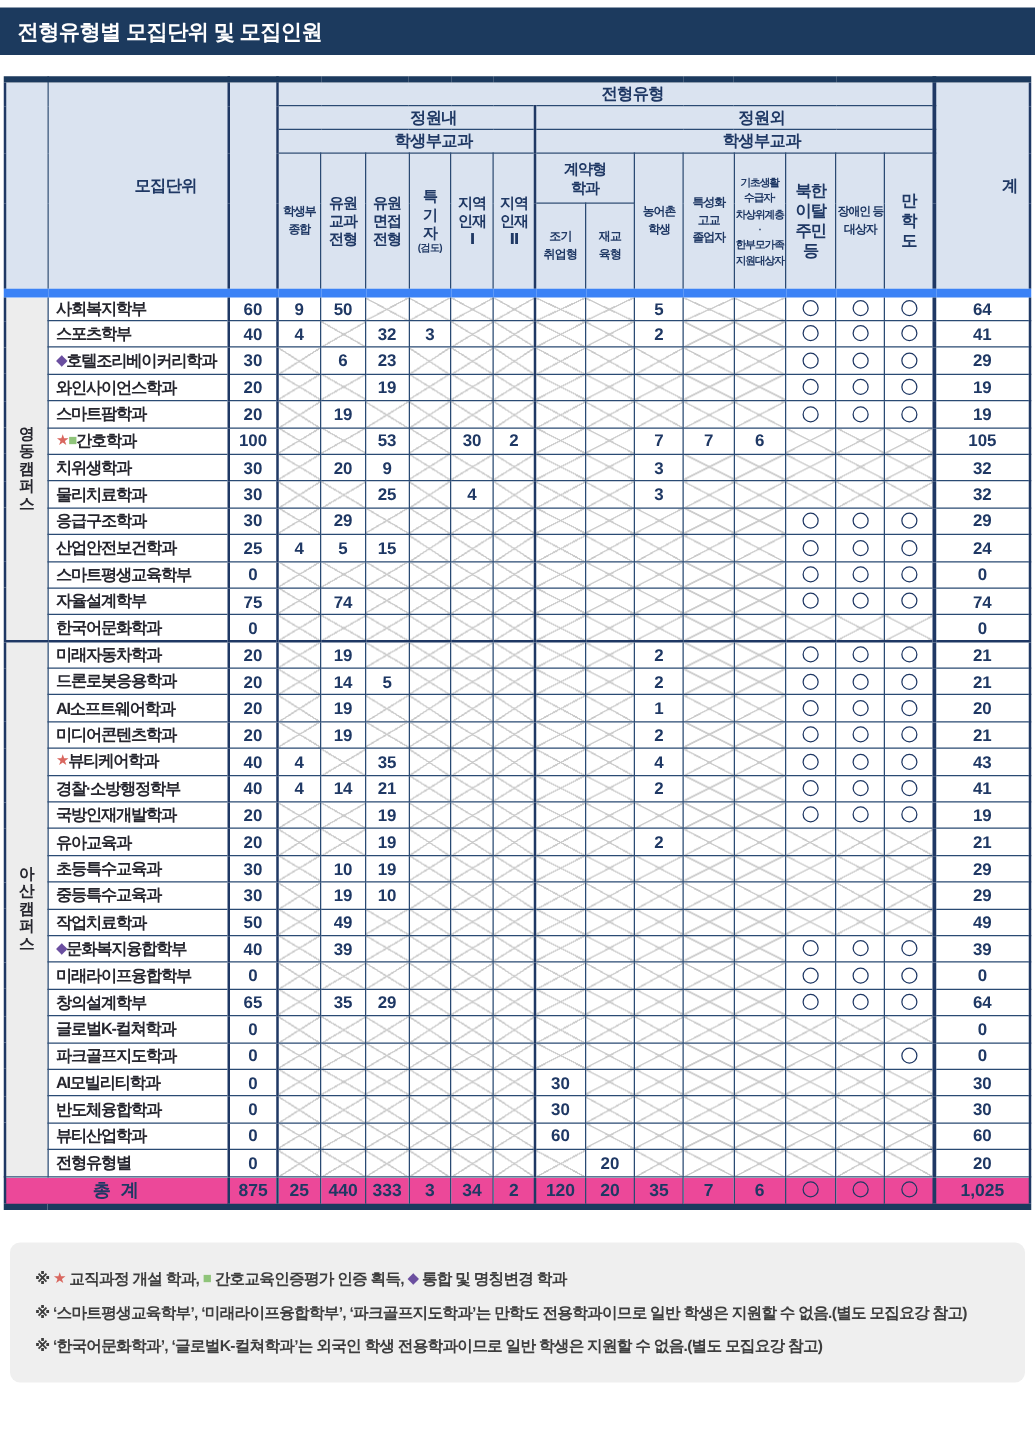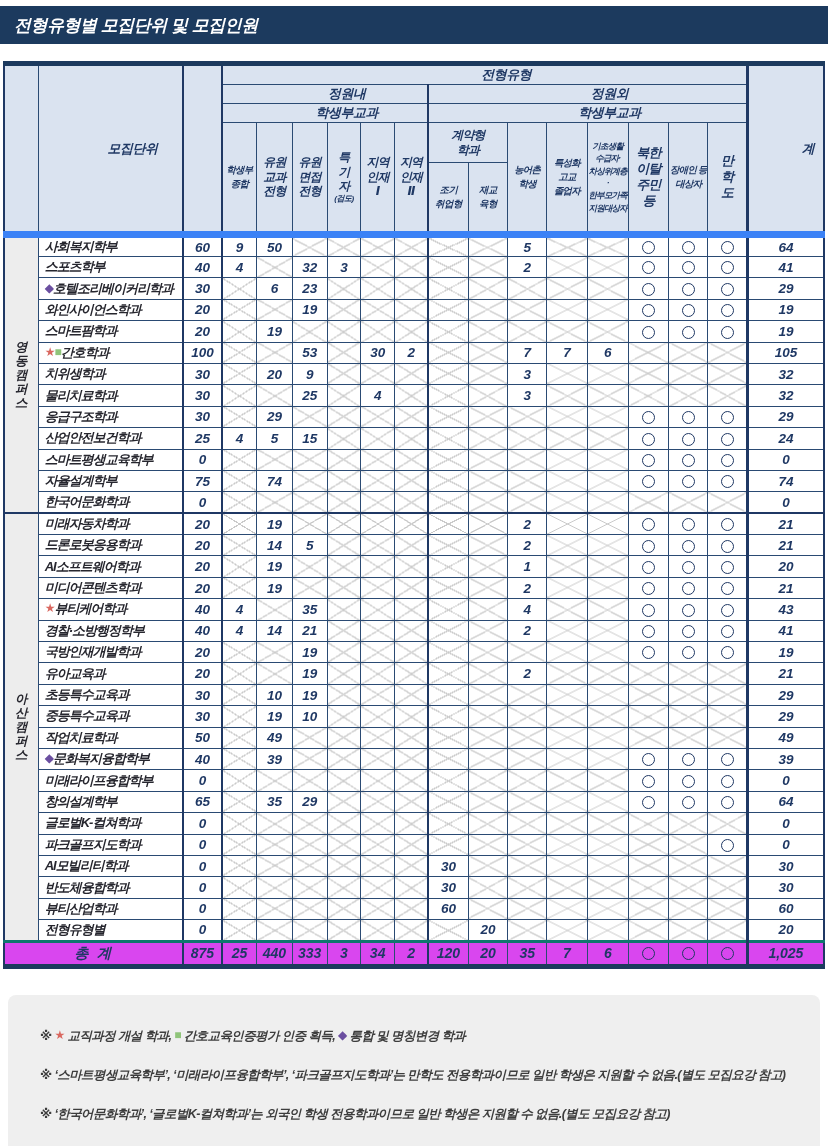--- a/index.html
+++ b/index.html
@@ -1,17 +1,17 @@
 <!DOCTYPE html>
 <html lang="ko"><head>
 <meta charset="utf-8">
 <style>
   html,body{margin:0;padding:0;background:#ffffff;}
   body{width:828px;height:1146px;font-family:"Liberation Sans","DejaVu Sans",sans-serif;color:#1f3864;box-sizing:border-box;}
-  .page{width:828px;height:1146px;box-sizing:border-box;padding-top:6px;font-style:italic;}
+  .page{width:828px;height:1146px;box-sizing:border-box;padding-top:6px;}
 
   
   .title-bar{background:#1c3a5e;color:#ffffff;height:38px;display:flex;align-items:center;padding-left:14px;font-size:17px;font-weight:bold;letter-spacing:-0.5px;}
 
   
   .tbl-wrap{margin:17px 3px 0 3px;}
   table{border-collapse:collapse;table-layout:fixed;width:822px;
         border-left:2px solid #1f3864;border-right:2px solid #1f3864;
         border-top:5px solid #1c3a5e;border-bottom:5px solid #1c3a5e;}
   th,td{border:1px solid #2a4a73;box-sizing:border-box;overflow:hidden;}
@@ -32,32 +32,32 @@
   td.num{font-size:13.5px;font-weight:bold;color:#1f3864;}
   th.campus-cell{background:#ededed;color:#26262e;font-weight:bold;font-size:12.5px;line-height:1.12;white-space:pre-line;vertical-align:middle;letter-spacing:0;}
   
   td.x{background-image:
     linear-gradient(to top right, transparent calc(50% - 0.6px), #cacaca calc(50% - 0.6px), #cacaca calc(50% + 0.6px), transparent calc(50% + 0.6px)),
     linear-gradient(to bottom right, transparent calc(50% - 0.6px), #cacaca calc(50% - 0.6px), #cacaca calc(50% + 0.6px), transparent calc(50% + 0.6px));}
   .ring{display:inline-block;width:11px;height:11px;border:1.4px solid #1f3864;border-radius:50%;vertical-align:middle;}
   tbody.grp2 tr:first-child td, tbody.grp2 tr:first-child th{border-top:2.5px solid #1f3864;}
   tbody.grp1 tr:first-child td, tbody.grp1 tr:first-child th{border-top:7px solid #3b82f6;}
 
-  tfoot td{background:#d946ef;color:#1f3864;font-weight:bold;height:23px;text-align:center;vertical-align:middle;border-top:3px solid #0f766e;}
+  tfoot td{background:#ec4899;color:#1f3864;font-weight:bold;height:23px;text-align:center;vertical-align:middle;border-top:1px solid #0f766e;}
   tfoot td.lbl{font-size:14.5px;letter-spacing:2px;}
   tfoot td.num{font-size:14px;text-align:center;}
 
   .mk{font-size:12px;vertical-align:1px;}
   .mk.star{color:#d9675f;}
   .mk.square{color:#8fc47a;}
   .mk.diamond{color:#6b4fa0;}
 
   
   .footnotes{margin:26px 8px 0 8px;background:#efefef;border-radius:8px;padding:13px 16px;min-height:72px;}
-  .footnotes p{margin:16px;font-size:12.5px;font-weight:bold;color:#3d3d3d;line-height:23px;letter-spacing:-0.6px;}
+  .footnotes p{margin:4px;font-size:12.5px;font-weight:bold;color:#3d3d3d;line-height:23px;letter-spacing:-0.6px;}
 </style>
 </head>
 <body>
 
 <div class="page">
 
   <div class="title-bar">
     <span>전형유형별 모집단위 및 모집인원</span>
   </div>
 

